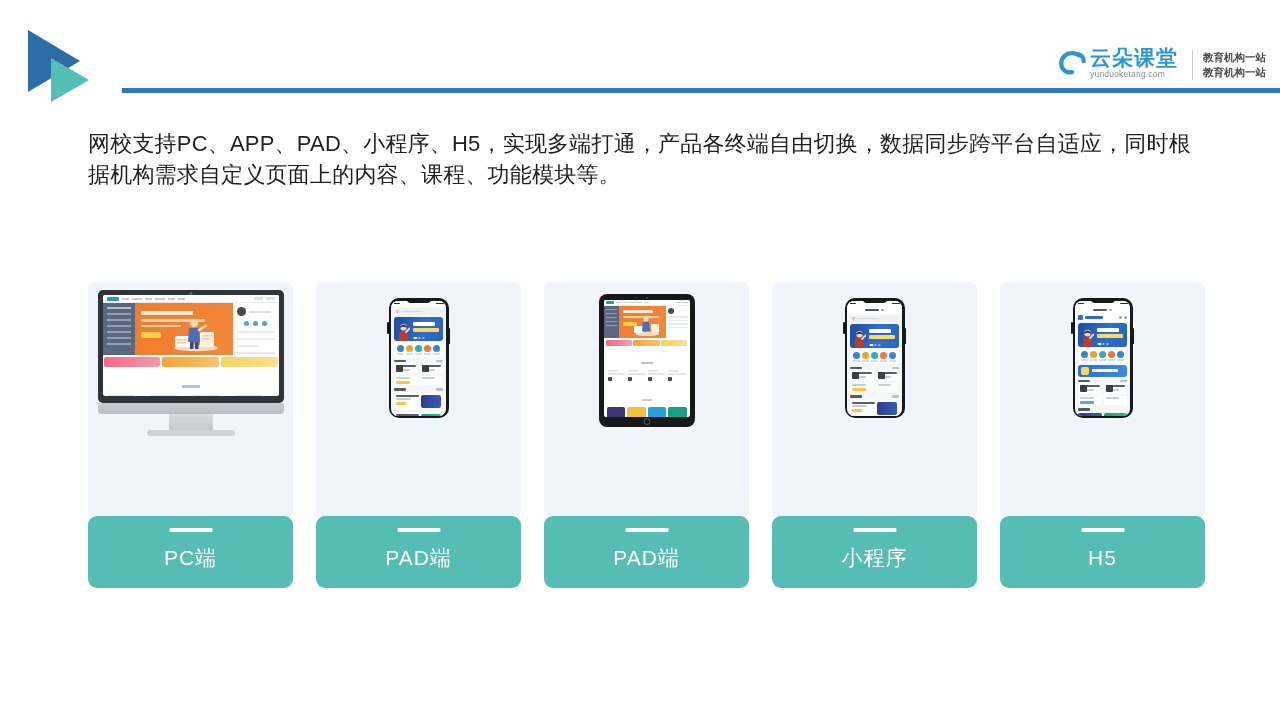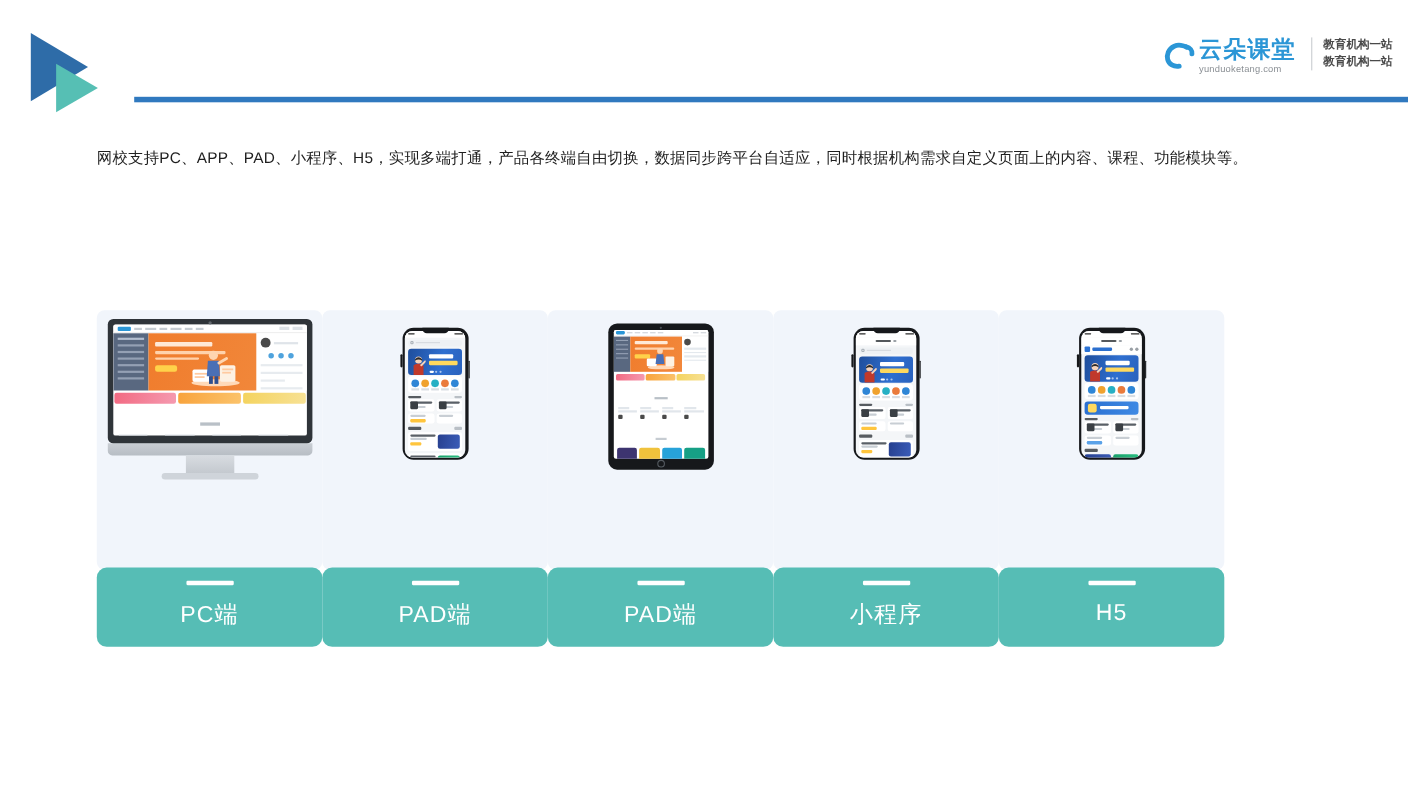--- a/index.html
+++ b/index.html
@@ -34,45 +34,45 @@
   }
   .title-main {
     font-size: 27px; color: #2b2b2b; font-weight: 700; letter-spacing: 1px;
   }
   .title-rule {
     position: absolute; left: 122px; top: 88px; right: 0; height: 5px;
     background: #3079bf;
   }
 
   
-  .brand { position: absolute; right: 14px; top: 34px; display: flex; align-items: flex-start; height: 46px; }
+  .brand { position: absolute; right: 14px; top: 34px; display: flex; align-items: flex-end; height: 46px; }
   .brand-left { display: flex; align-items: flex-end; position: relative; padding-right: 12px; }
   .brand-cloud { position: relative; width: 34px; height: 34px; margin-right: 2px; }
   .brand-cloud svg { display: block; }
   .brand-words { display: flex; flex-direction: column; align-items: flex-start; }
   .brand-cn {
     font-size: 21px; font-weight: 700; color: #2b96d6; letter-spacing: 1px; line-height: 22px;
     white-space: nowrap;
   }
   .brand-url {
     font-size: 8.5px; color: #8a8f94; letter-spacing: .2px; line-height: 11px; white-space: nowrap;
   }
   .brand-divider { width: 1px; height: 30px; background: #c9ccd0; margin: 0 10px 0 2px; }
   .brand-tag { display: flex; flex-direction: column; justify-content: center; font-weight: bold; }
   .brand-tag span { font-size: 10.5px; color: #4a4a4a; line-height: 15px; white-space: nowrap; }
 
   
   .body-text {
     position: absolute; left: 88px; top: 128px; width: 1120px;
-    font-size: 14px; color: #1f1f1f; line-height: 31px; letter-spacing: .2px;
+    font-size: 22px; color: #1f1f1f; line-height: 31px; letter-spacing: .2px;
     font-family: "Liberation Sans", "DejaVu Sans", sans-serif;
   }
 
   
-  .cards { position: absolute; left: 88px; top: 282px; width: 1104px; display: flex; }
+  .cards { position: absolute; left: 88px; top: 282px; width: 1104px; display: flex; gap: 23px; }
   .card { position: relative; width: 205px; }
   .card-panel {
     position: absolute; left: 0; top: 0; width: 205px; height: 236px;
     background: #f1f5fb; border-radius: 7px;
   }
   .device-zone {
     position: relative; width: 205px; height: 225px;
     display: flex; align-items: flex-start; justify-content: center; padding-top: 8px;
   }
   .card-btn {

